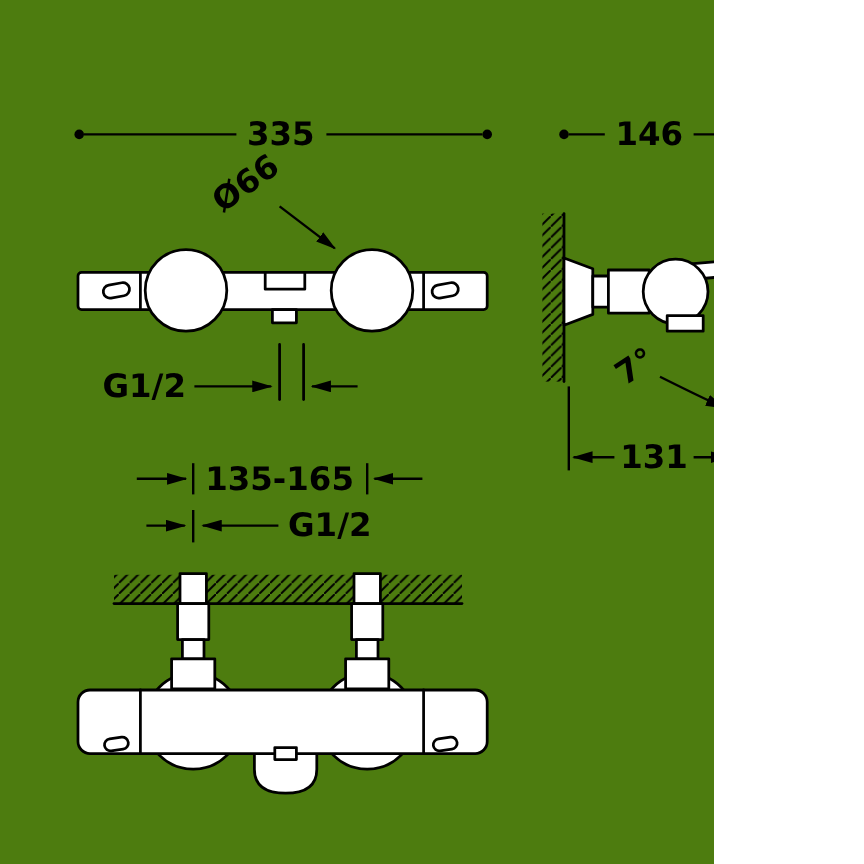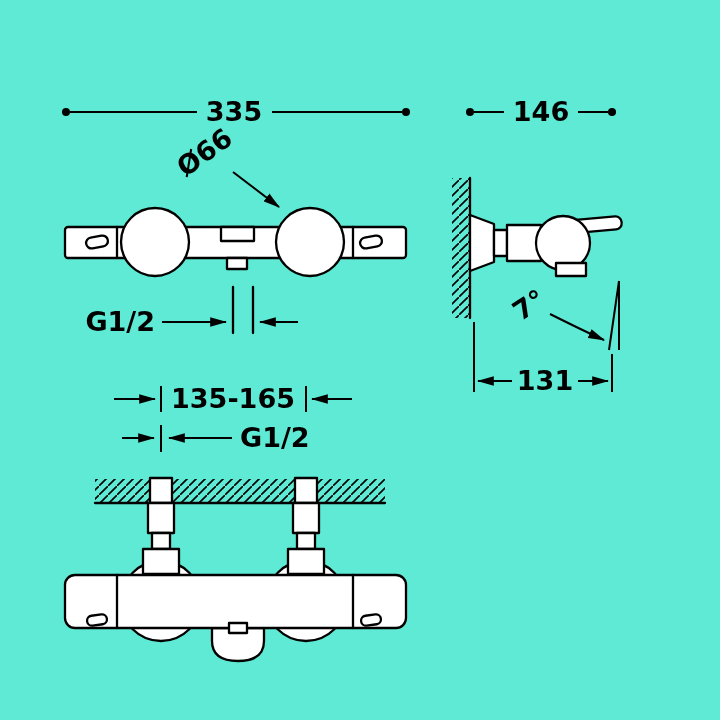--- a/index.html
+++ b/index.html
@@ -1,23 +1,23 @@
 <!DOCTYPE html>
 <html><head>
 <meta charset="utf-8">
 <style>
   html, body {
     margin: 0;
     padding: 0;
     background: #ffffff;
   }
   .canvas {
-    width: 720px;
+    width: 595px;
     height: 720px;
-    background: #5eead4;
+    background: #4d7c0f;
     position: relative;
     overflow: hidden;
   }
   svg {
     display: block;
   }
   svg text {
     font-family: "DejaVu Sans", "Liberation Sans", sans-serif;
     font-weight: 600;
     font-size: 27px;

